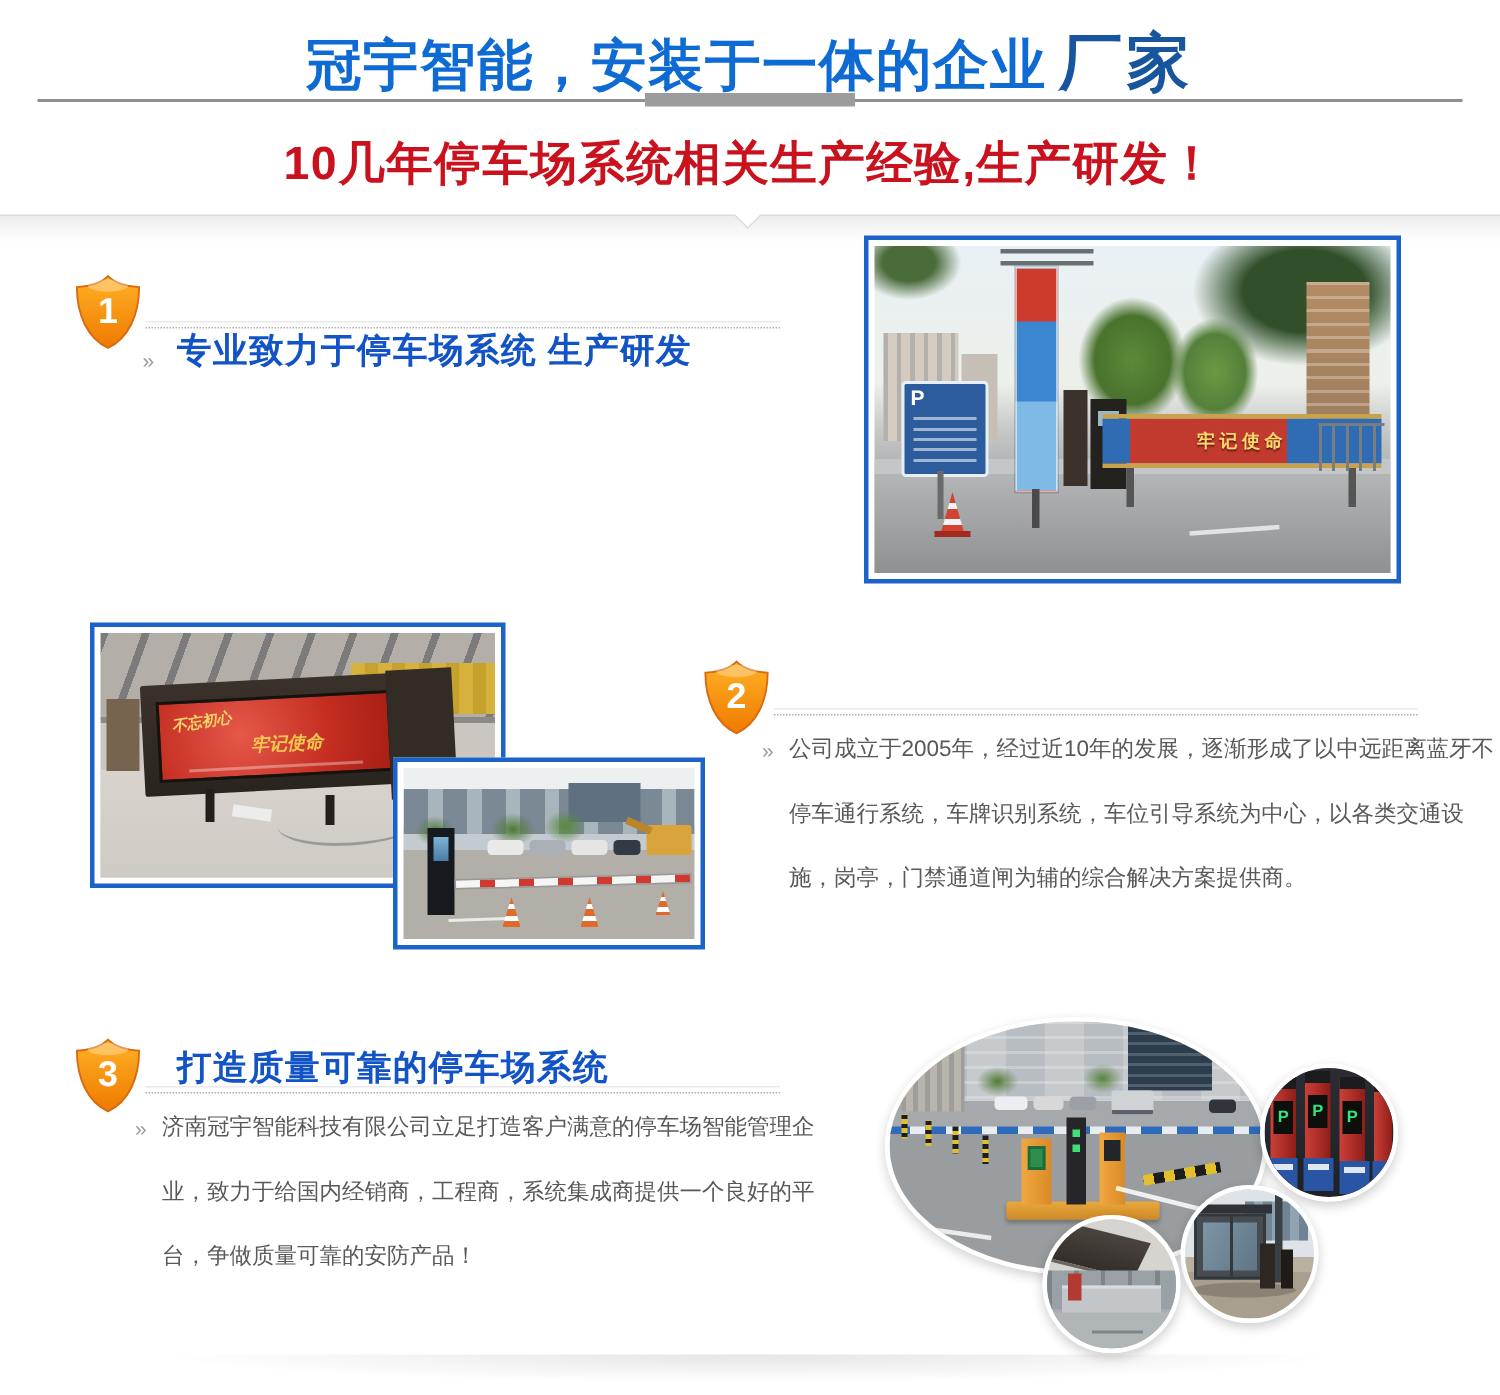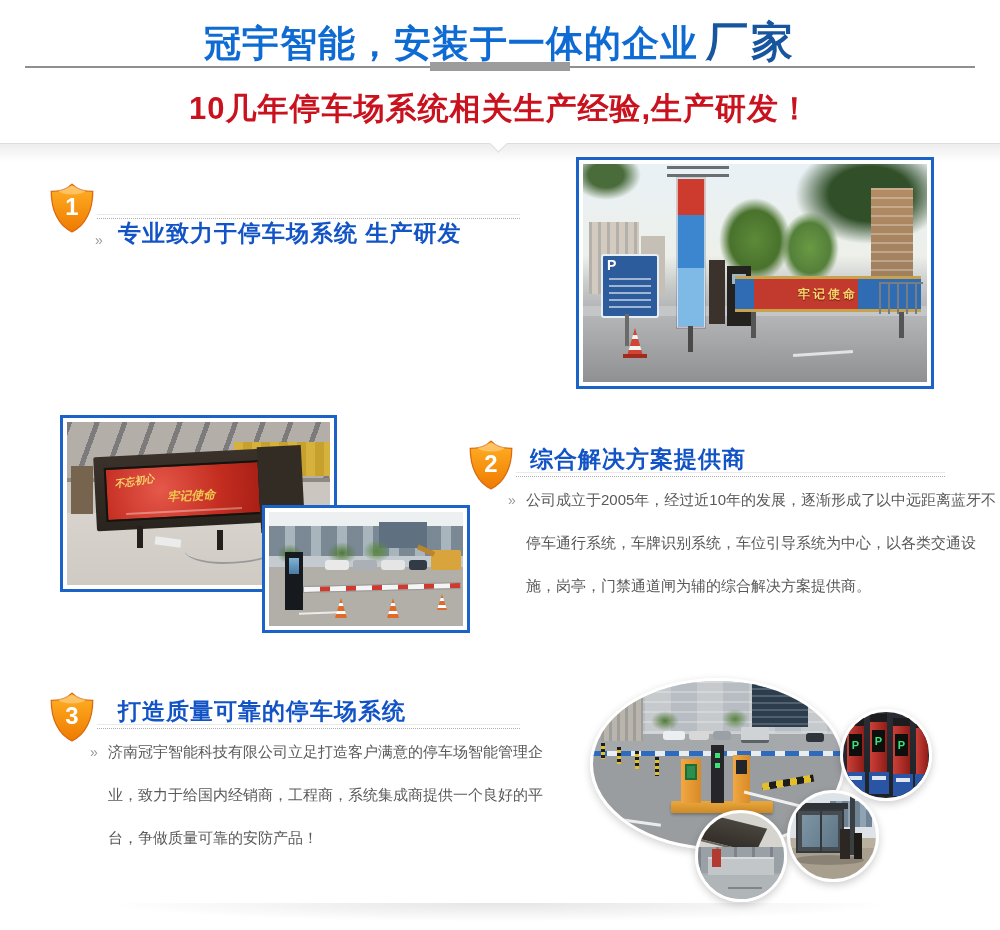--- a/index.html
+++ b/index.html
@@ -321,21 +321,20 @@
     </div>
   </div>
 
   <div class="abs" style="left:466px;top:438px;">
     <svg class="badge" viewBox="0 0 46 52">
       <path d="M23 3 C27 7 35 10 43 10 C43 28 36 43 23 49 C10 43 3 28 3 10 C11 10 19 7 23 3 Z" fill="url(#og)" stroke="#d86a10" stroke-width="1.2"></path>
       <ellipse cx="23" cy="9" rx="13" ry="4" fill="#ffffff" opacity="0.30"></ellipse>
       <text x="23" y="33" text-anchor="middle" font-size="23" font-weight="bold" fill="#ffffff">2</text>
     </svg>
   </div>
-  <div class="sec-title" style="left:530px;top:444px;">综合解决方案提供商</div>
   <div class="rule" style="left:516px;top:472px;width:429px;"></div>
   <p class="para" style="left:508px;top:478px;width:478px;line-height:43px;">
     <span class="marker">»</span><span>公司成立于2005年，经过近10年的发展，逐渐形成了以中远距离蓝牙不停车通行系统，车牌识别系统，车位引导系统为中心，以各类交通设施，岗亭，门禁通道闸为辅的综合解决方案提供商。</span>
   </p>
 
   <div class="abs" style="left:47px;top:690px;">
     <svg class="badge" viewBox="0 0 46 52">
       <path d="M23 3 C27 7 35 10 43 10 C43 28 36 43 23 49 C10 43 3 28 3 10 C11 10 19 7 23 3 Z" fill="url(#og)" stroke="#d86a10" stroke-width="1.2"></path>
       <ellipse cx="23" cy="9" rx="13" ry="4" fill="#ffffff" opacity="0.30"></ellipse>
       <text x="23" y="33" text-anchor="middle" font-size="23" font-weight="bold" fill="#ffffff">3</text>

